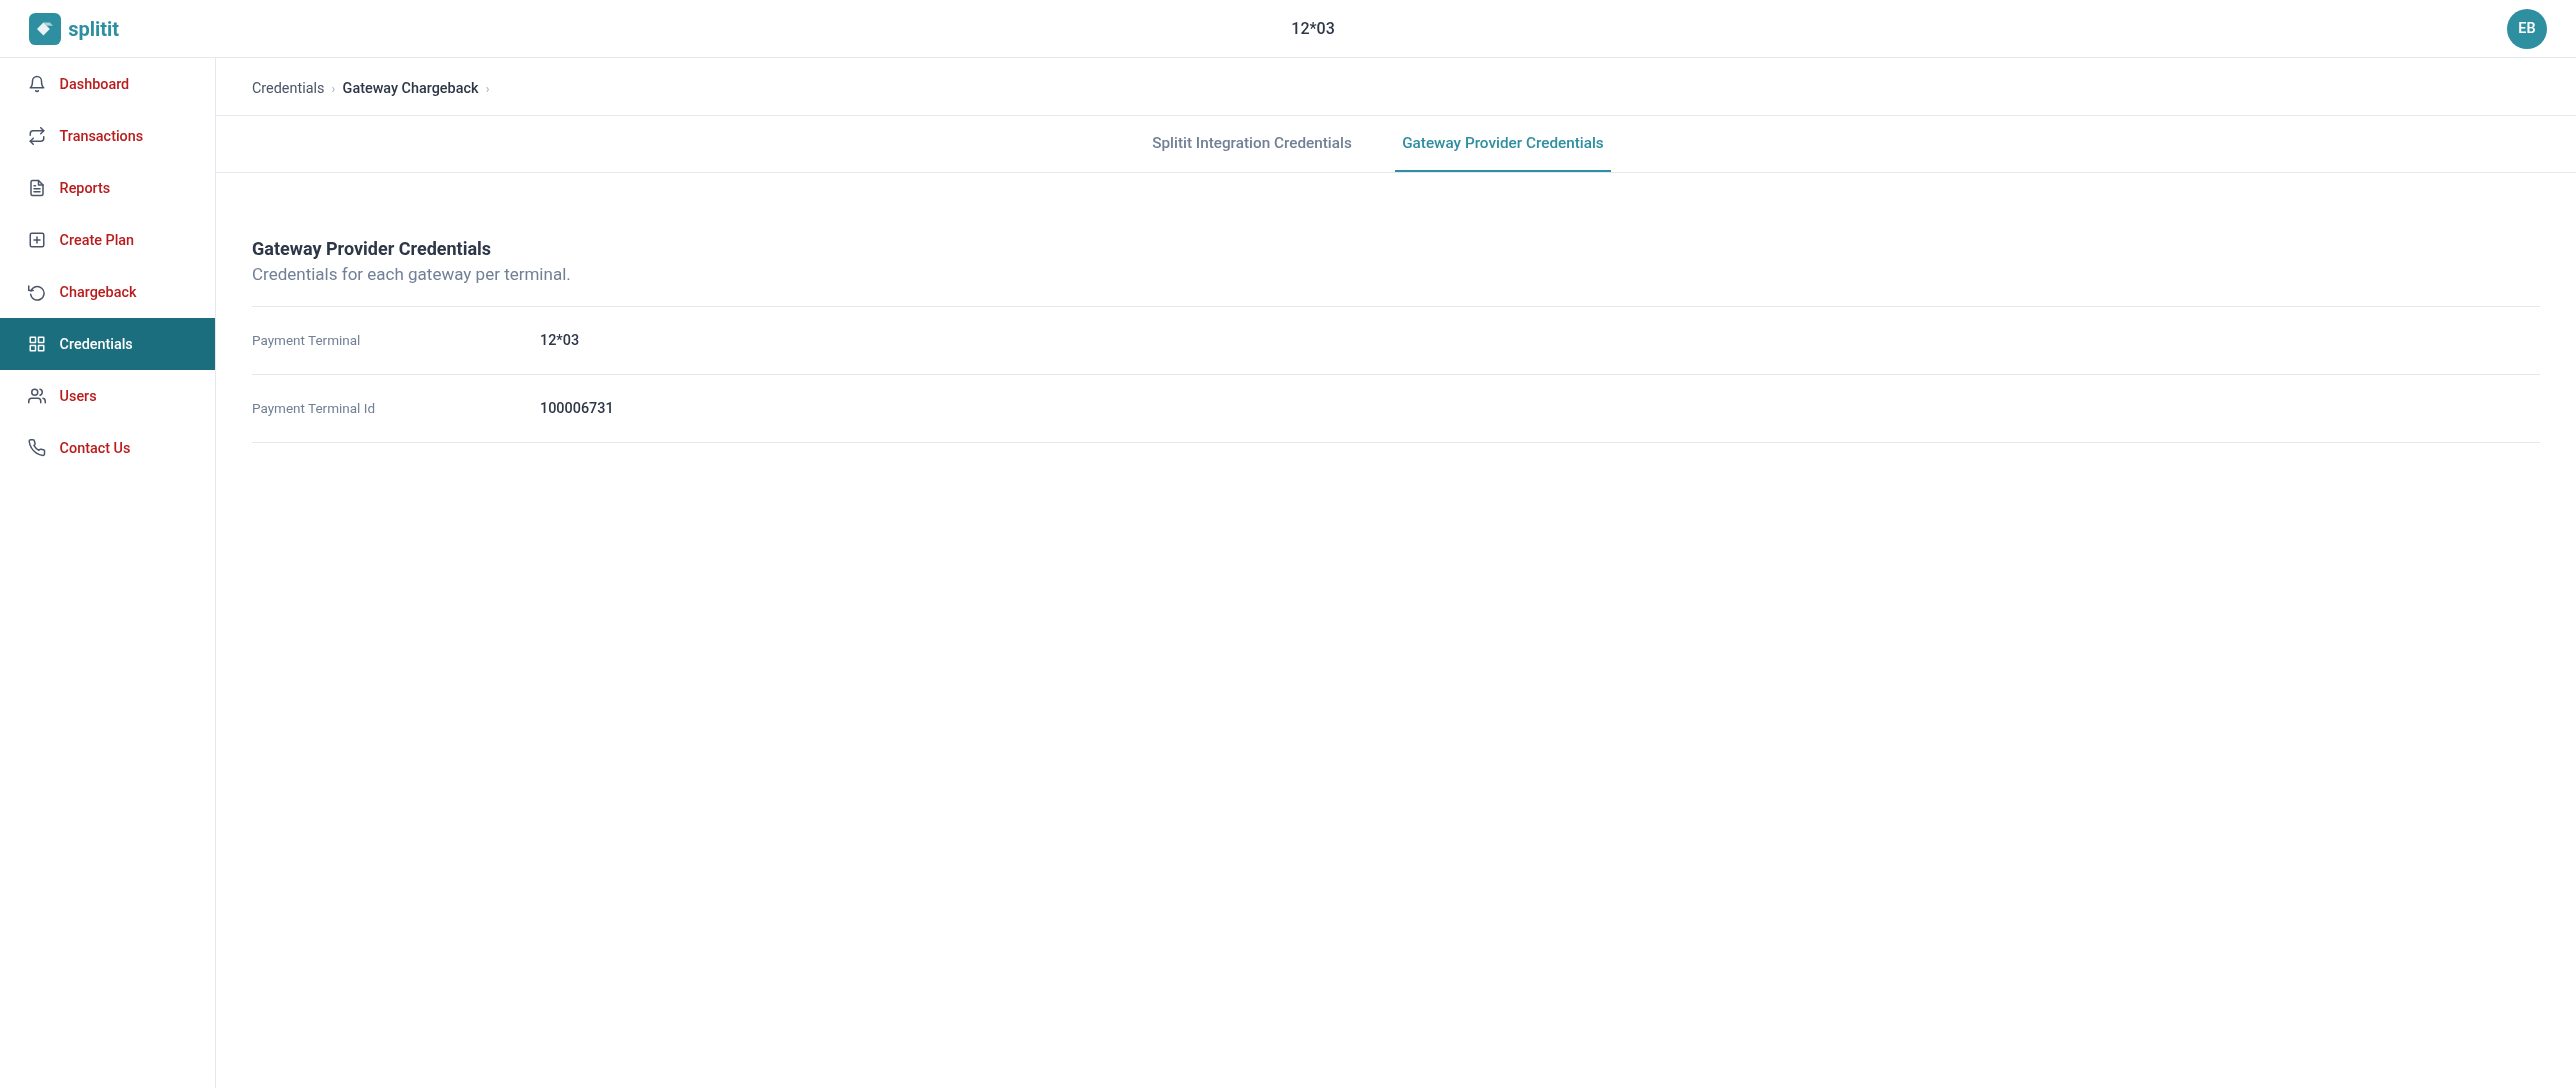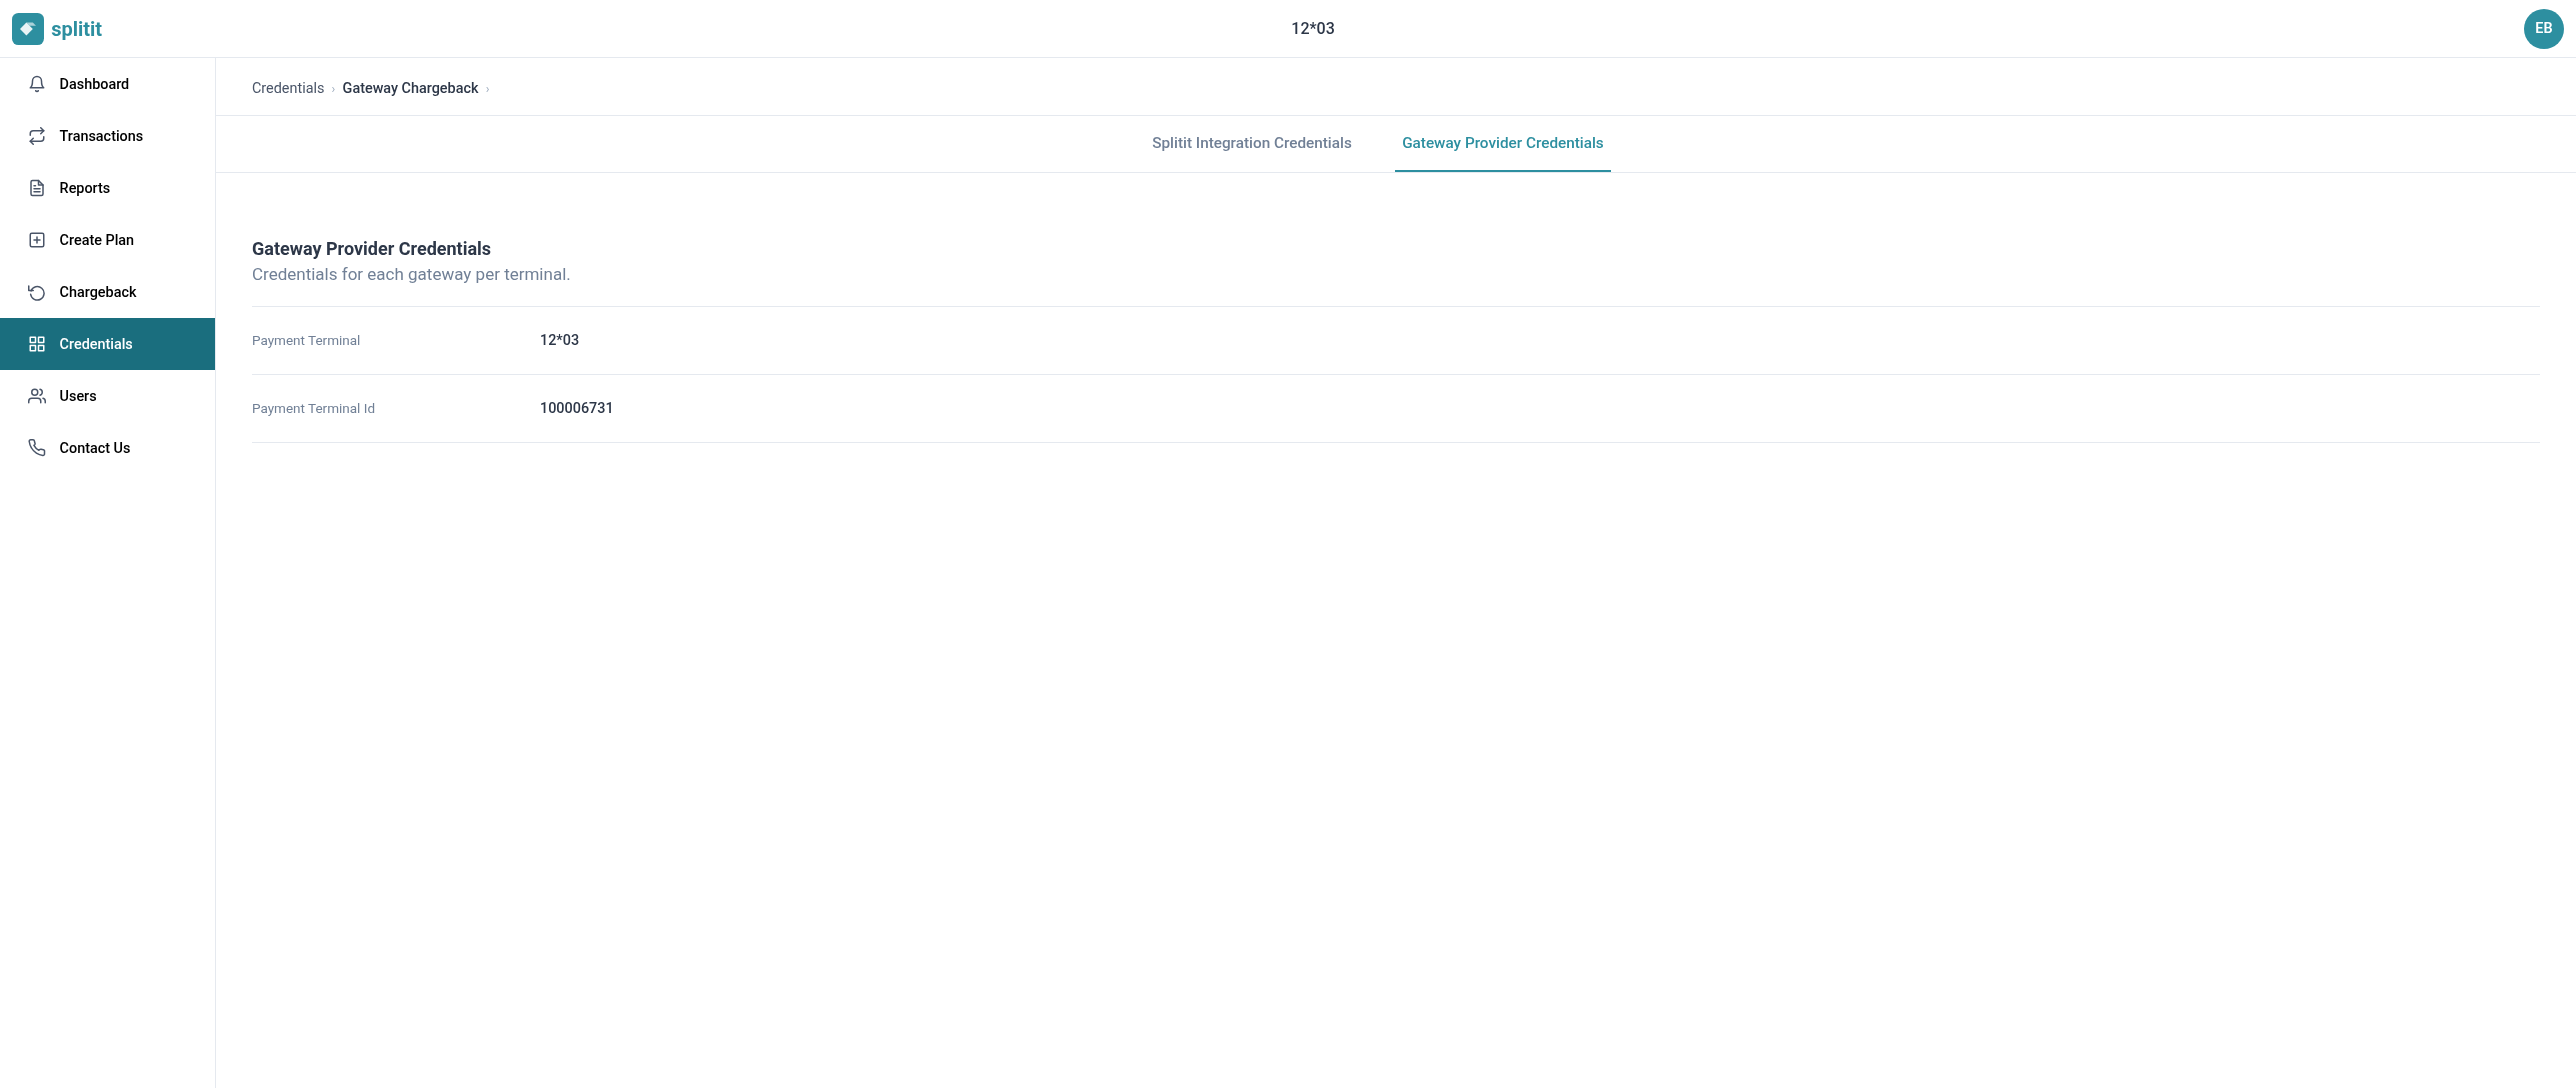--- a/index.html
+++ b/index.html
@@ -6,21 +6,21 @@
     body { font-family: -apple-system, BlinkMacSystemFont, 'Segoe UI', Roboto, sans-serif; background: #f5f7fa; display: flex; flex-direction: column; height: 100vh; overflow: hidden; }
 
     
     .top-header {
       height: 58px;
       background: #fff;
       border-bottom: 0.9px solid #e5e9ef;
       display: flex;
       align-items: center;
       justify-content: space-between;
-      padding: 0 12px;
+      padding: 0 29px;
       position: fixed;
       top: 0; left: 0; right: 0;
       z-index: 100;
     }
     .logo {
       display: flex;
       align-items: center;
       gap: 7.2px;
     }
     .logo-icon {
@@ -67,21 +67,21 @@
       flex-direction: column;
       overflow-y: auto;
       flex-shrink: 0;
     }
     .sidebar-item {
       display: flex;
       align-items: center;
       gap: 12.6px;
       padding: 16px 25px;
       cursor: pointer;
-      color: #000000;
+      color: #b91c1c;
       font-size: 14.4px;
       font-weight: 500;
       transition: background 0.15s;
       border-left: 2.7px solid transparent;
     }
     .sidebar-item.active {
       background: #1a6e7e;
       color: #fff;
       border-left: 2.7px solid #1a6e7e;
     }

